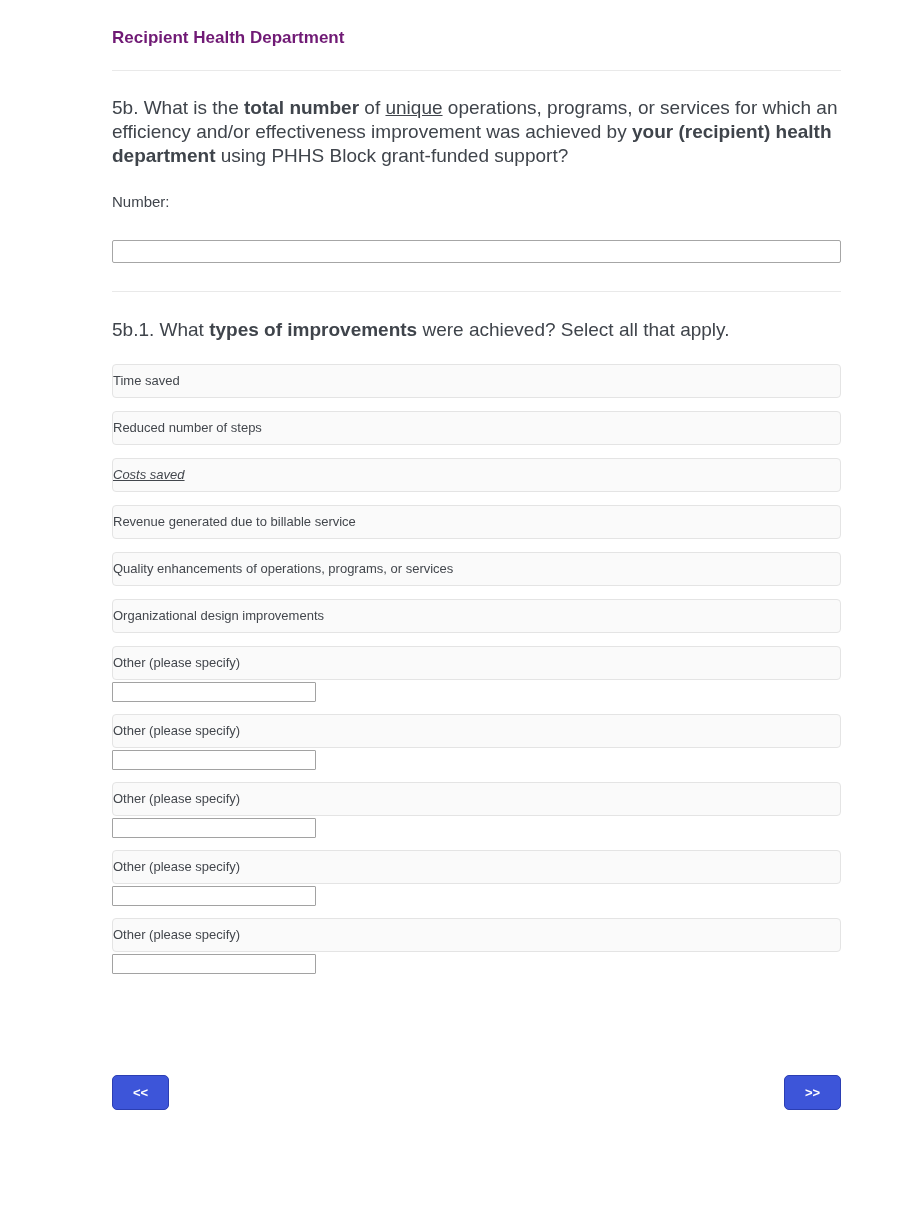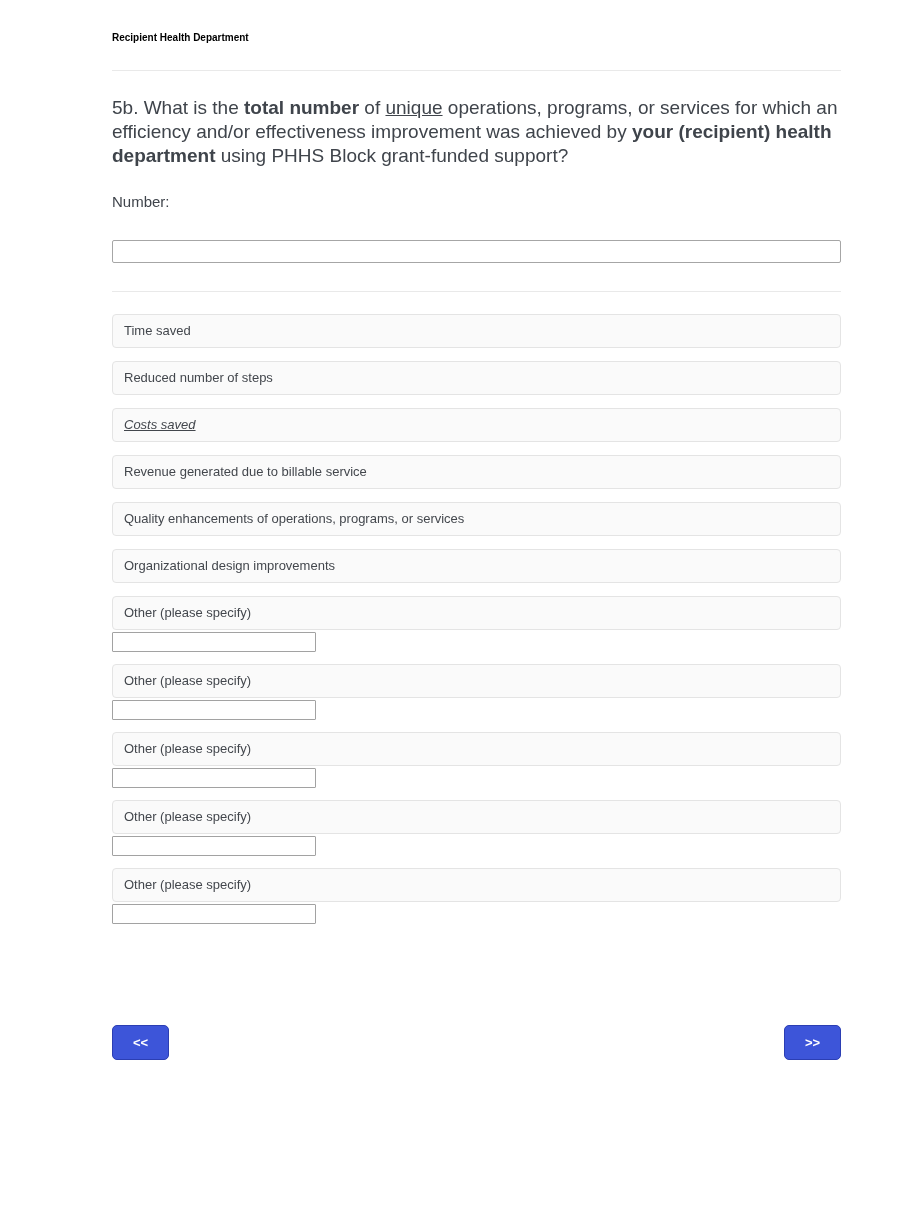--- a/index.html
+++ b/index.html
@@ -12,24 +12,24 @@
   }
   .page {
     width: 920px;
     min-height: 1215px;
     padding: 30px 79px 2px 112px;
     position: relative;
   }
   .content { width: 729px; }
 
   .block-title {
-    font-size: 10px;
+    font-size: 17px;
     font-weight: bold;
     line-height: 16px;
-    color: #000000;
+    color: #701a75;
   }
   .divider {
     border: none;
     border-top: 1px solid #e9e9e9;
     margin: 0;
   }
   .divider-1 { margin-top: 24px; }
   .divider-2 { margin-top: 28px; }
 
   .question-text {
@@ -65,21 +65,20 @@
 
   .options-list { margin-top: 22px; }
   .option-row {
     width: 729px;
     height: 34px;
     background: #fafafa;
     border: 1px solid #e4e4e4;
     border-radius: 4px;
     display: flex;
     align-items: center;
-    padding-left: 11px;
     margin-bottom: 13px;
     cursor: pointer;
   }
   .option-label {
     font-size: 13px;
     color: #43474d;
     line-height: 16px;
   }
   .option-label.emphasis {
     font-style: italic;
@@ -133,20 +132,21 @@
     <hr class="divider divider-1">
 
     <div class="question-text q5b-text"><span>5b. What is the </span><span class="seg-bold">total number</span><span> of </span><span class="seg-underline">unique</span><span> operations, programs, or services for which an efficiency and/or effectiveness improvement was achieved by </span><span class="seg-bold">your (recipient) health department</span><span> using PHHS Block grant-funded support?</span></div>
 
     <div class="number-label">Number:</div>
 
     <input type="text" class="number-input" value="" placeholder="" style="">
 
     <hr class="divider divider-2">
 
+    <div class="question-text q5b1-text"><span>5b.1. What </span><span class="seg-bold">types of improvements</span><span> were achieved? Select all that apply.</span></div>
 
     <div class="options-list" id="options-list">
       <div class="option-group">
         <div class="option-row">
           <span class="option-label">Time saved</span>
         </div>
 
       </div>
 
       <div class="option-group">

